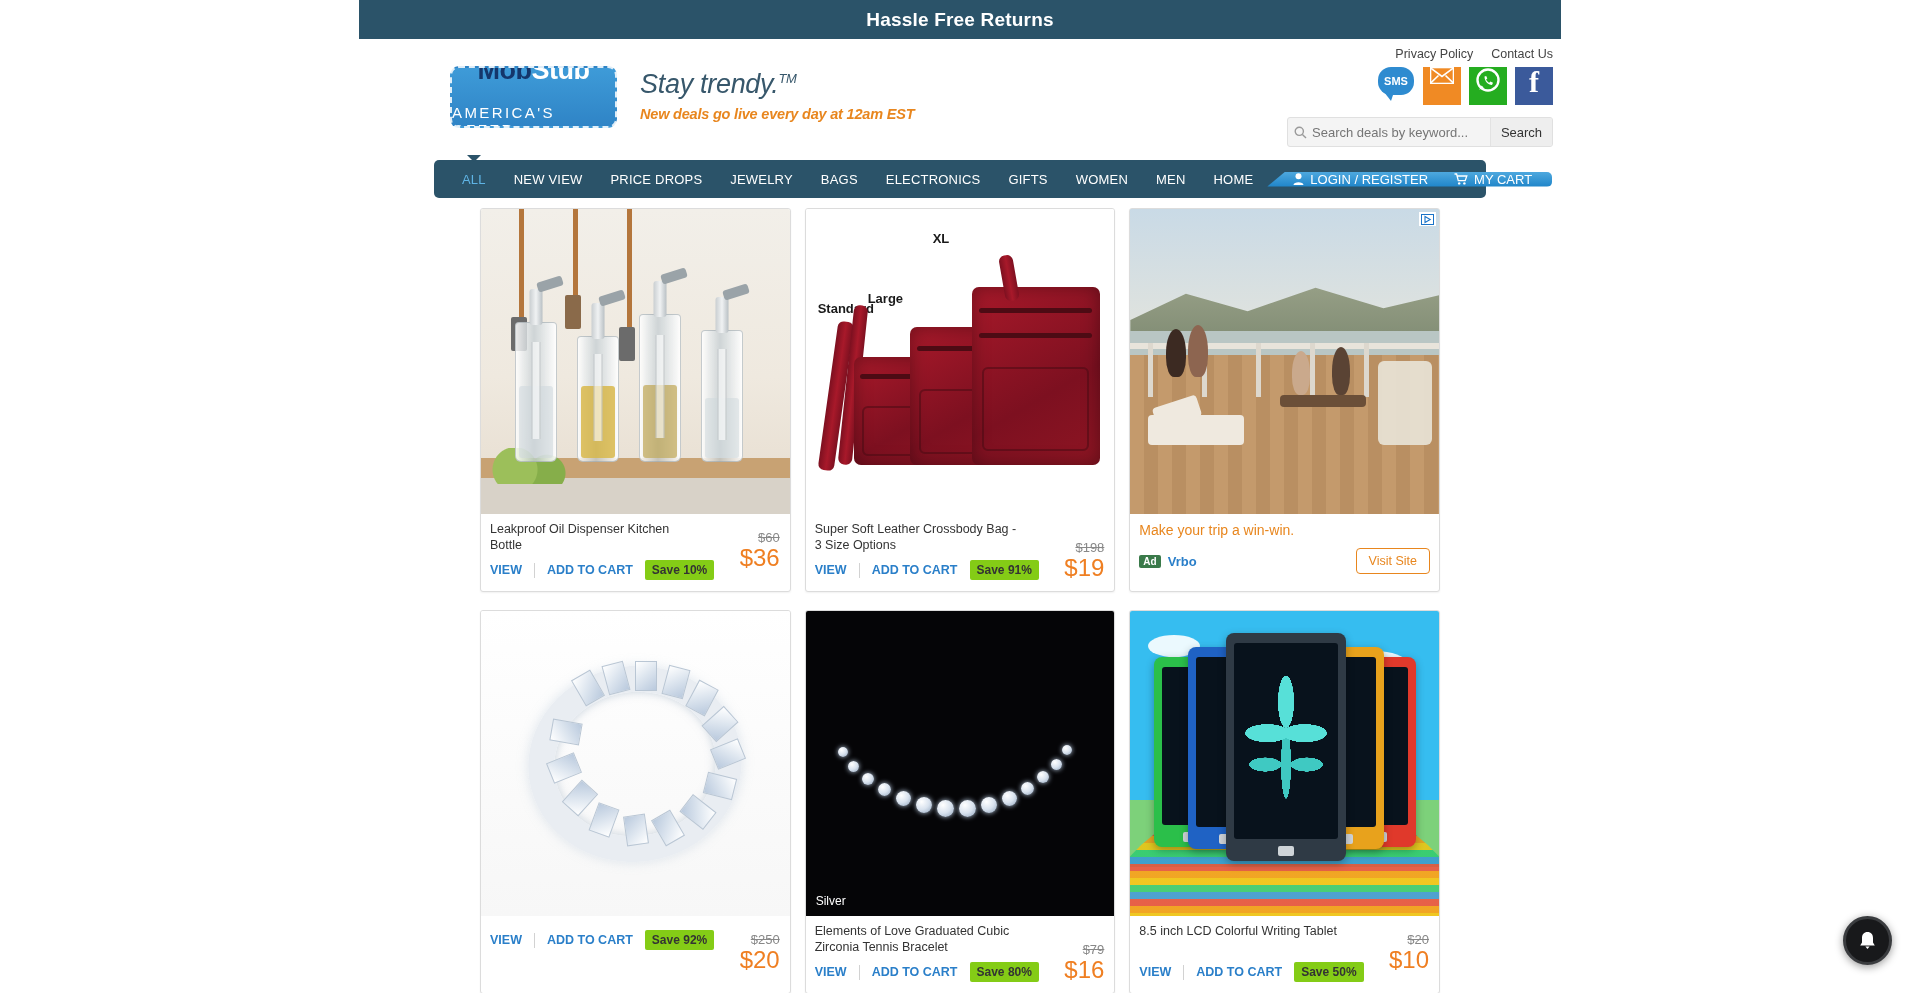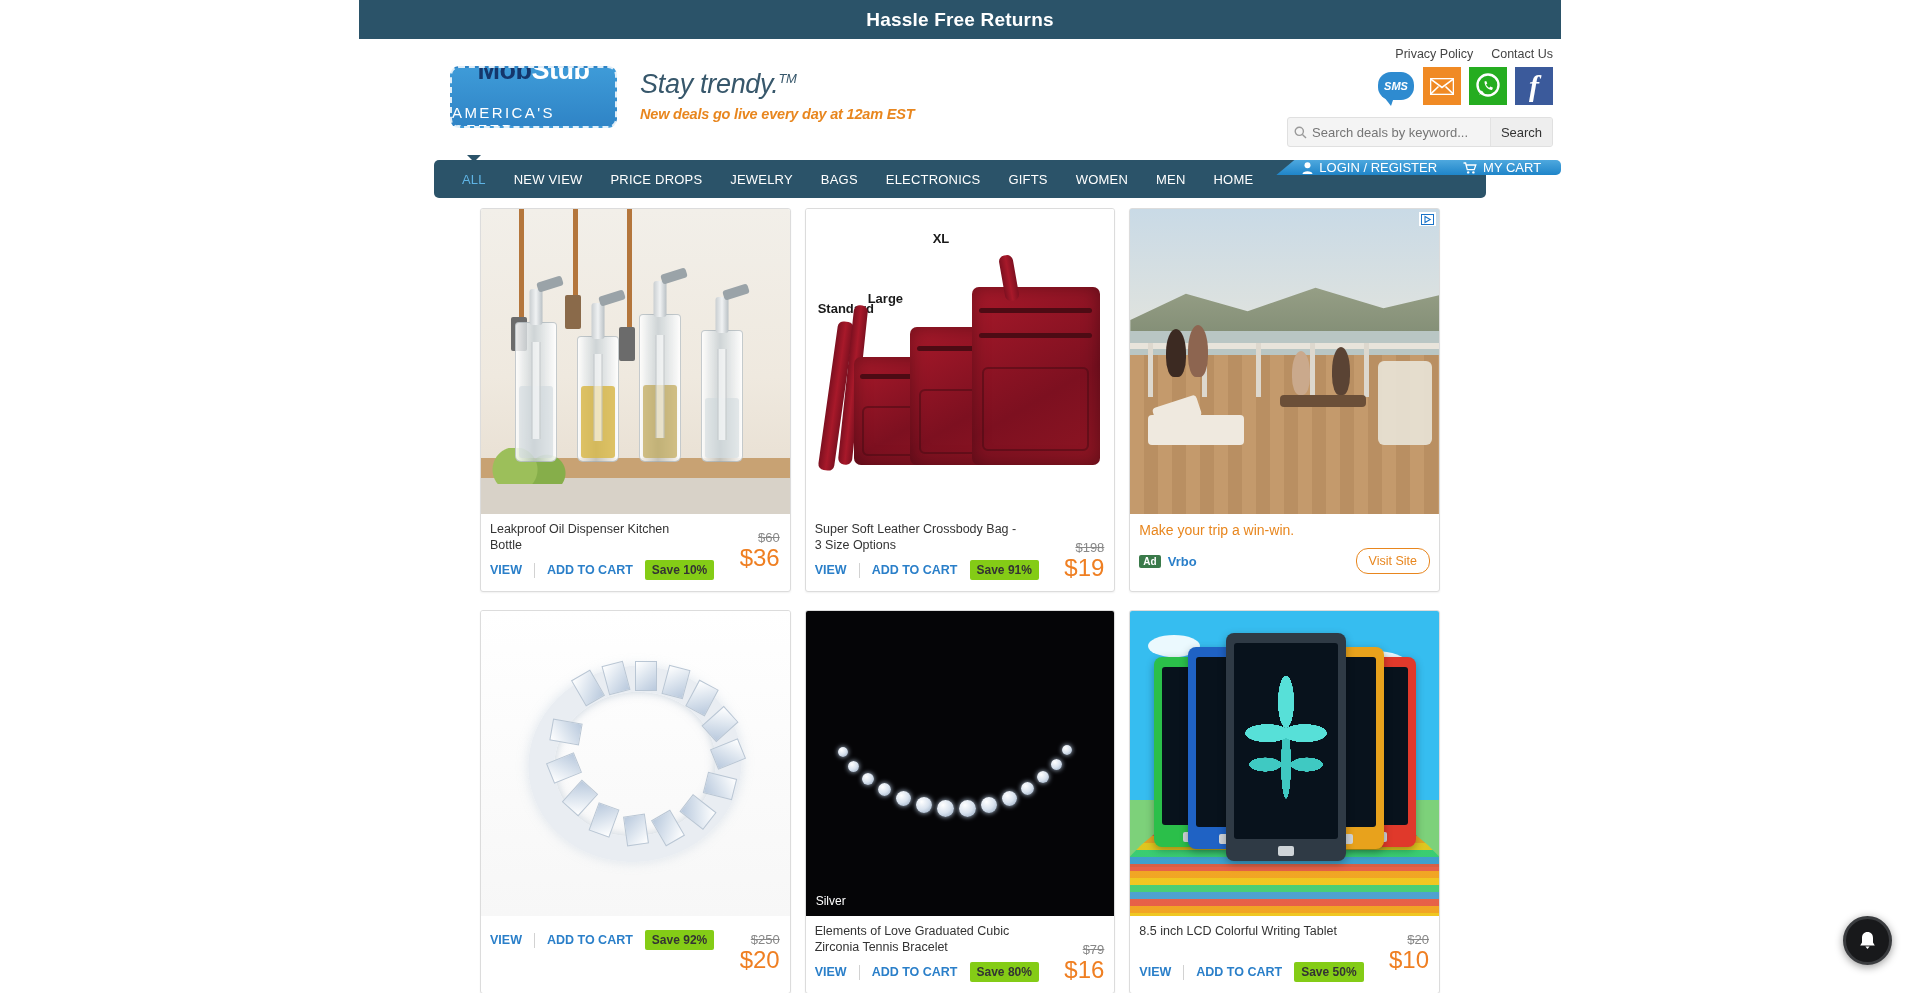--- a/index.html
+++ b/index.html
@@ -48,23 +48,22 @@
     font-size: 27px; color: #37576b; font-weight: normal; letter-spacing: -.3px;
   }
   .tagline-main sup { font-size: 13px; vertical-align: super; }
   .tagline-sub {
     margin-top: 6px; font-size: 14.5px; color: #e8861e; font-weight: bold;
     letter-spacing: -.2px;
   }
 
   .socials { position: absolute; right: 8px; top: 28px; display: flex; gap: 8px; }
   .social {
-    width: 38px; height: 38px; display: flex; align-items: center; justify-content: center;
+    width: 38px; height: 38px; display: flex; align-items: flex-start; justify-content: center;
     cursor: pointer;
-    font-style: italic;
   }
   .social.sms { background: transparent; }
   .sms-bubble {
     width: 36px; height: 28px; background: #2e8bd0; border-radius: 13px;
     position: relative; display: flex; align-items: center; justify-content: center;
     color: #fff; font-size: 11px; font-weight: bold;
   }
   .sms-bubble:after {
     content: ""; position: absolute; left: 6px; bottom: -6px;
     border-left: 7px solid transparent; border-right: 3px solid transparent;
@@ -87,21 +86,21 @@
   }
   .search-btn {
     width: 62px; background: #eeeeee; border: 0; border-left: 1px solid #e2e2e2;
     font-size: 13px; color: #333; cursor: pointer;
     font-family: "Liberation Sans", sans-serif;
   }
 
   
   .nav {
     position: absolute; left: 434px; top: 160px; width: 1052px; height: 38px;
-    background: #2b5369; border-radius: 5px; display: flex; align-items: flex-start; gap: 9px;
+    background: #2b5369; border-radius: 5px; display: flex; align-items: center;
   }
   .nav-items { display: flex; align-items: center; padding-left: 14px; gap: 0; }
   .nav-item {
     color: #ffffff; font-size: 13px; padding: 0 14px; letter-spacing: .2px;
     display: flex; align-items: center; height: 38px; cursor: pointer; white-space: nowrap;
   }
   .nav-item.active { color: #5fb4e5; position: relative; }
   .nav-item.active:before {
     content: ""; position: absolute; left: 50%; top: -5px; transform: translateX(-50%);
     border-left: 7px solid transparent; border-right: 7px solid transparent;
@@ -490,21 +489,21 @@
                 <path d="M4 2.5 L9.2 5.5 L4 8.5 Z" fill="none" stroke="#1a73c8" stroke-width="1.1"></path>
               </svg>
             </div>
           </div>
         </div>
         <div class="card-body">
           <div style="font-size:14px;color:#e8861e;margin-bottom:10px;">Make your trip a win-win.</div>
           <div style="display:flex;align-items:center;gap:7px;">
             <span style="background:#3a7a4a;color:#fff;font-size:10px;font-weight:bold;padding:1px 4px;border-radius:2px;">Ad</span>
             <span style="color:#2a7fc9;font-size:13px;font-weight:bold;">Vrbo</span>
-            <span style="margin-left:auto;border:1px solid #e8861e;color:#e8861e;font-size:12.5px;padding:5px 12px;border-radius:12px;cursor:pointer;">Visit Site</span>
+            <span style="margin-left:auto;border:1px solid #e8861e;color:#e8861e;font-size:12.5px;padding:5px 12px;border-radius:4px;cursor:pointer;">Visit Site</span>
           </div>
         </div>
       </div>
     </div>
 
     <div class="row">
 
       <div class="card">
         <div class="card-img ring-bg">
           <div class="art">

